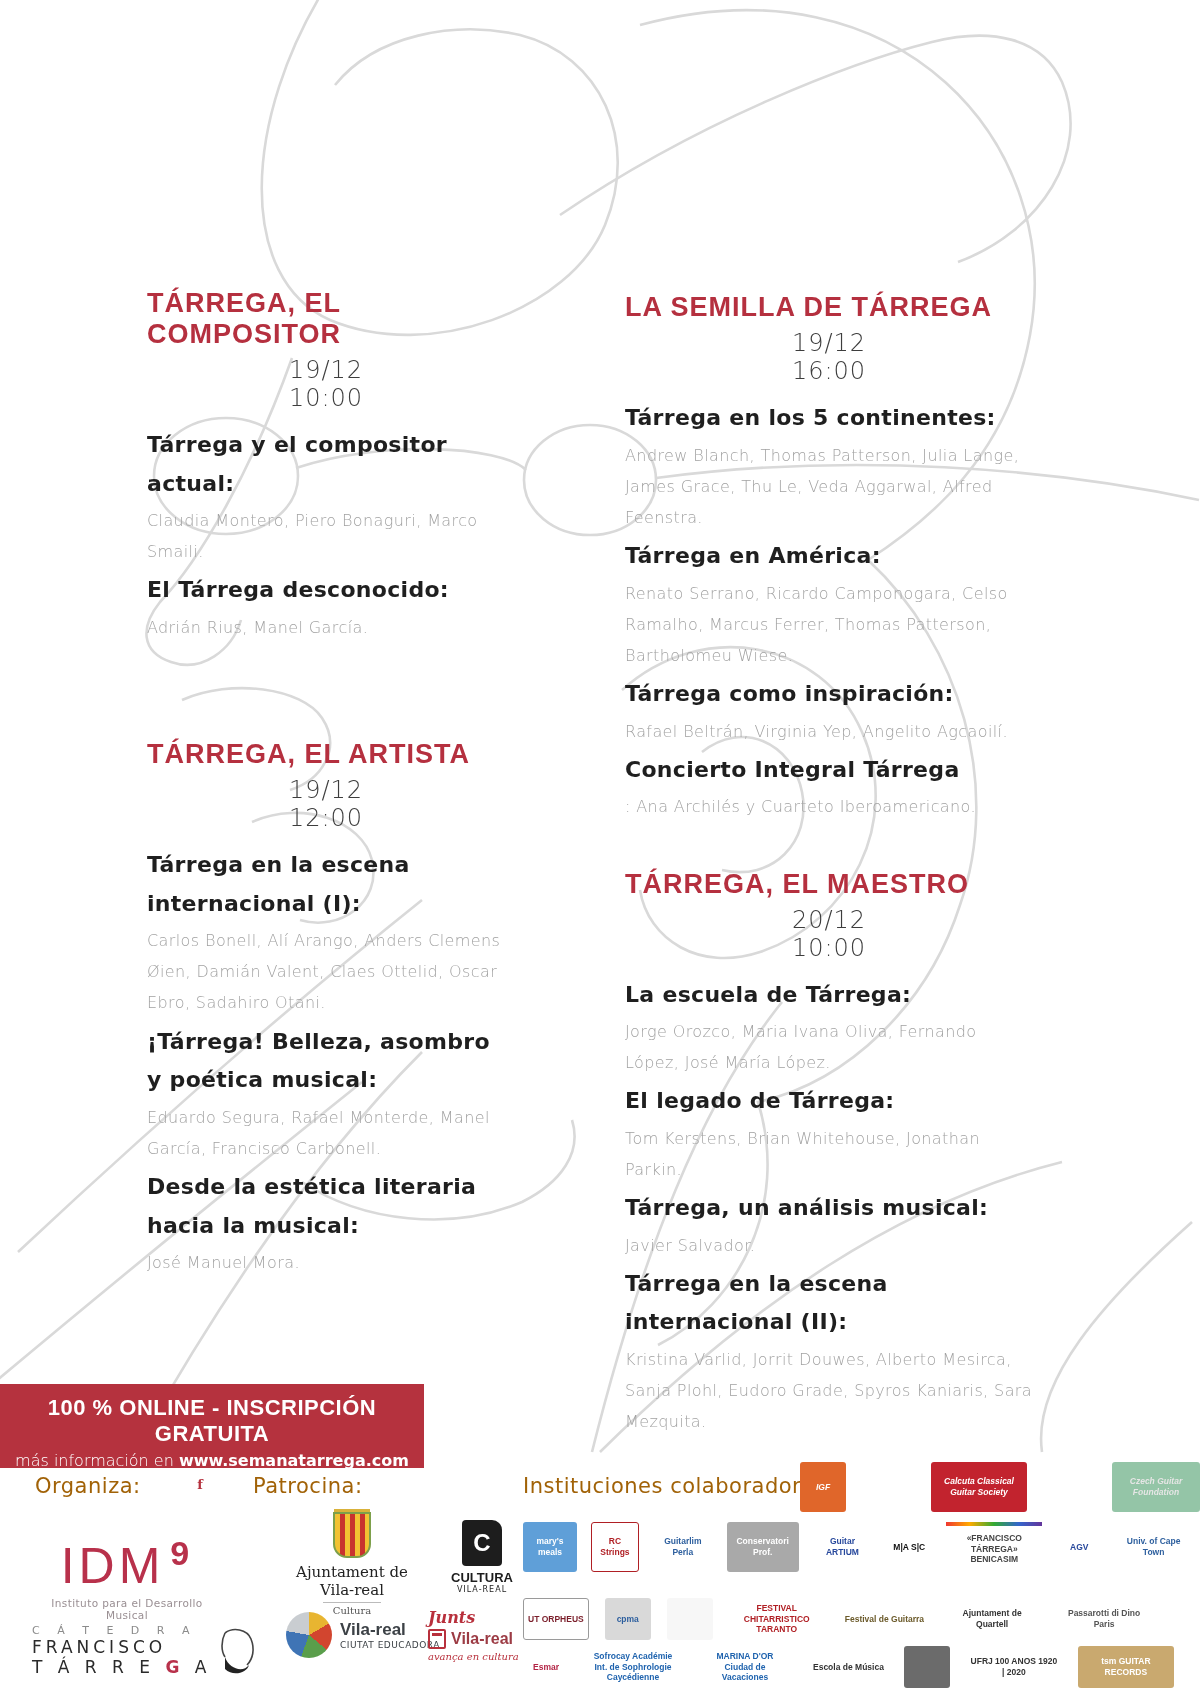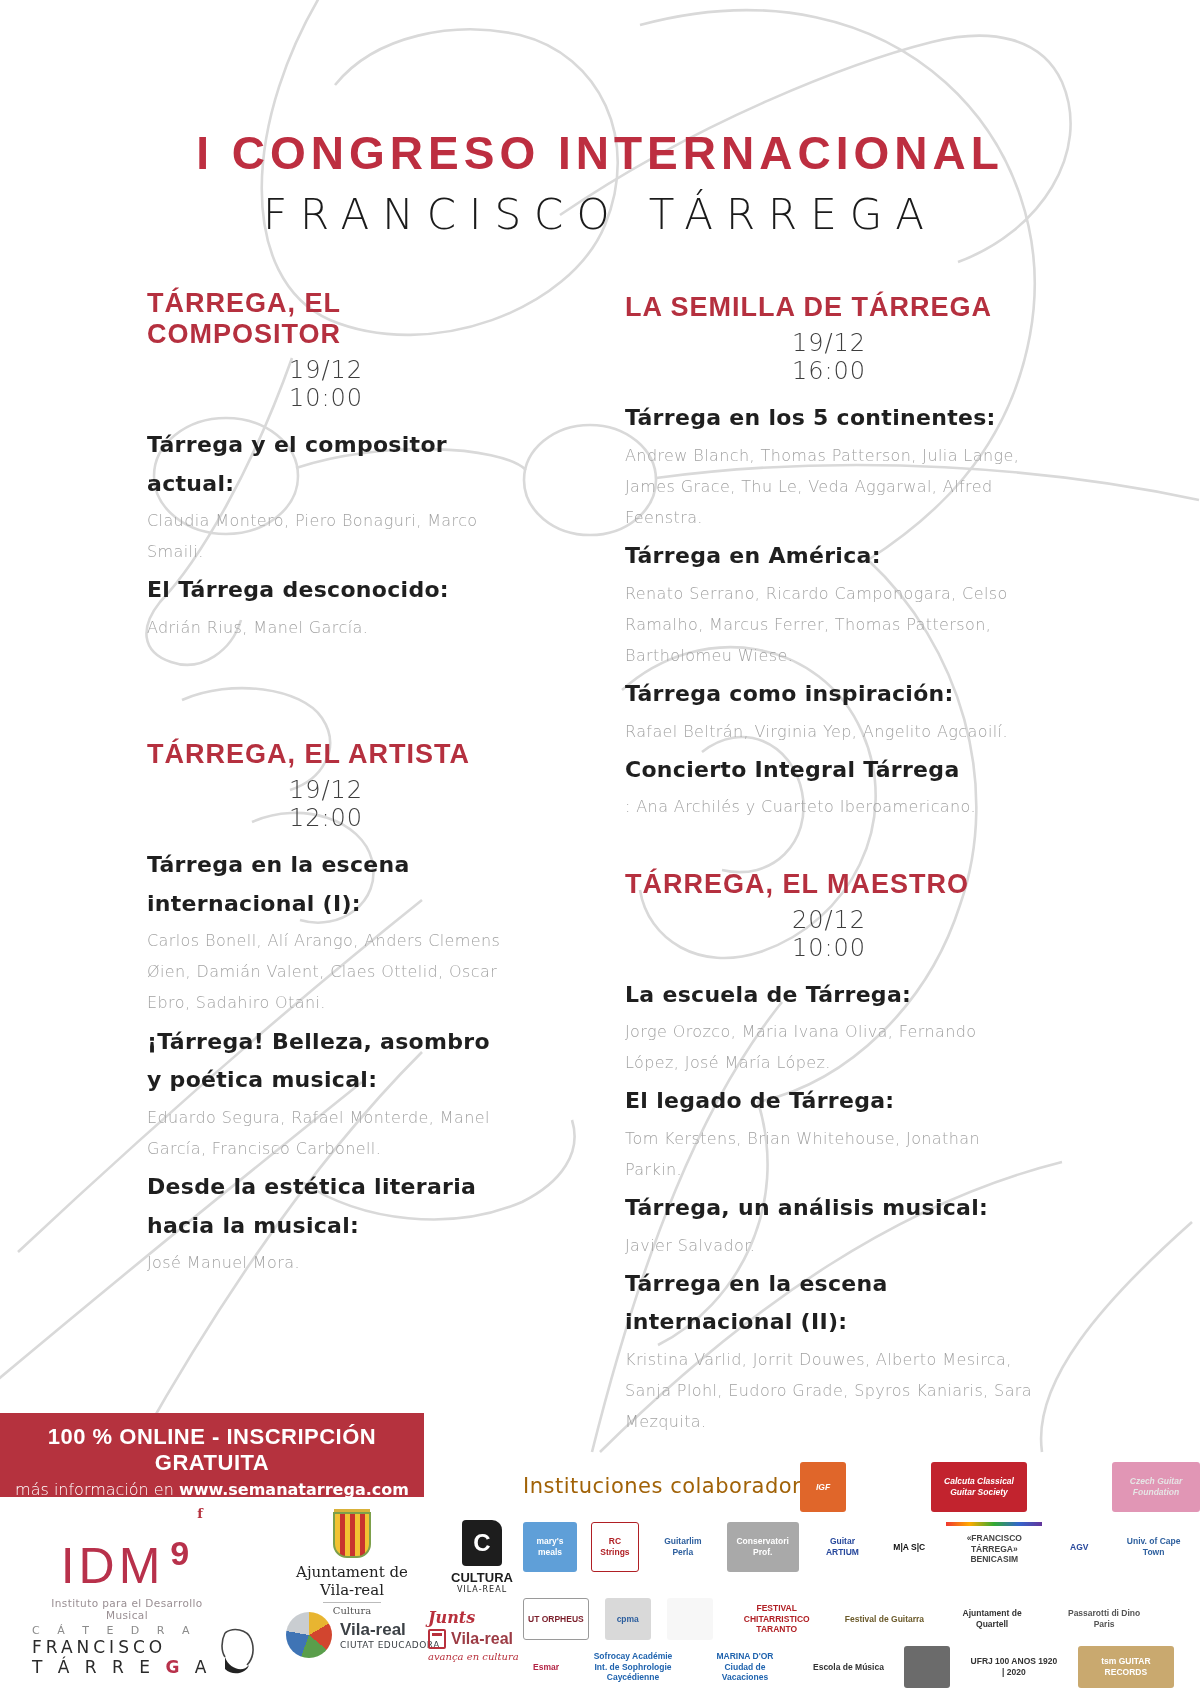--- a/index.html
+++ b/index.html
@@ -35,21 +35,21 @@
   .talk-title{
     font-size:22px;font-weight:600;color:#1f1f1f;line-height:1.75;
     margin:4px 0 0 0;letter-spacing:.3px;
   }
   .talk-speakers{
     font-size:16px;font-weight:300;color:#a2a2a2;line-height:1.95;
     margin:2px 0 2px 0;letter-spacing:.4px;
   }
   
   .banner{
-    position:absolute;left:0;top:1413px;width:424px;height:84px;z-index:3;
+    position:absolute;left:0;top:1384px;width:424px;height:84px;z-index:3;
     background:#b5323e;color:#fff;text-align:center;padding-top:11px;box-sizing:border-box;
   }
   .banner-line1{font-family:"Liberation Sans",sans-serif;font-weight:bold;font-size:22px;letter-spacing:.5px;}
   .banner-line2{font-size:16px;margin-top:4px;font-weight:300;}
   .banner-line2 .banner-url{font-weight:bold;color:#fff;text-decoration:none;}
   .banner-icons{margin-top:6px;display:flex;justify-content:center;gap:8px;align-items:center;}
   .fb{display:inline-flex;width:15px;height:15px;background:#fff;color:#b5323e;border-radius:2px;
       font-family:"DejaVu Serif",serif;font-weight:bold;font-size:13px;line-height:15px;justify-content:center;}
   .ig{display:inline-block;width:14px;height:14px;border:1.6px solid #fff;border-radius:4px;position:relative;}
   .ig::before{content:"";position:absolute;left:3px;top:3px;width:5px;height:5px;border:1.4px solid #fff;border-radius:50%;}
@@ -134,24 +134,20 @@
       <path d="M 302,1182 C 362,1222 452,1232 522,1202 C 562,1182 582,1152 572,1120"></path>
       <path d="M 18,1252 C 180,1100 322,980 422,900"></path>
       <path d="M -5,1382 C 150,1252 262,1162 362,1082"></path>
       <path d="M 140,1442 C 230,1282 322,1152 422,1052"></path>
       <path d="M 600,1452 C 752,1302 902,1202 1062,1162"></path>
       <path d="M 1192,1222 C 1102,1302 1032,1382 1042,1452"></path>
       <path d="M 592,1452 C 642,1252 702,1102 782,1002"></path>
     </g>
   </svg>
 
-  <header class="title-block">
-    <div class="title-line1">I CONGRESO INTERNACIONAL</div>
-    <div class="title-line2">FRANCISCO TÁRREGA</div>
-  </header>
 
   <main>
     <div class="col col-left">
         <section class="session">
           <div class="session-title">TÁRREGA, EL COMPOSITOR</div>
           <div class="date-row">
             <span class="date">19/12</span>
             <span class="rule"></span>
             <span class="time">10:00</span>
           </div>
@@ -277,21 +273,21 @@
     <div class="junts-row">
       <span class="junts-box"></span>
       <span class="junts-name">Vila-real</span>
     </div>
     <div class="junts-tag">avança en cultura</div>
   </div>
 
   <div class="inst-top">
       <div class="chip" style="background: rgb(224, 102, 42); color: rgb(255, 255, 255);">IGF</div>
       <div class="chip" style="background: rgb(194, 35, 46); color: rgb(255, 255, 255);">Calcuta Classical Guitar Society</div>
-      <div class="chip faint" style="background: #be185d; color: rgb(201, 201, 201);">Czech Guitar Foundation</div>
+      <div class="chip faint" style="background: #15803d; color: rgb(201, 201, 201);">Czech Guitar Foundation</div>
     </div>
   <div class="inst-row row-a">
       <div class="chip" style="background: rgb(95, 159, 216); color: rgb(255, 255, 255);">mary's meals</div>
       <div class="chip" style="background: rgb(255, 255, 255); color: rgb(176, 31, 36); border: 1.5px solid rgb(176, 31, 36);">RC Strings</div>
       <div class="chip" style="background: rgb(255, 255, 255); color: rgb(45, 95, 158);">Guitarlim Perla</div>
       <div class="chip" style="background: rgb(169, 169, 169); color: rgb(255, 255, 255);">Conservatori Prof.</div>
       <div class="chip" style="background: rgb(255, 255, 255); color: rgb(39, 72, 156);">Guitar ARTIUM</div>
       <div class="chip" style="background: rgb(255, 255, 255); color: rgb(17, 17, 17);">M|A S|C</div>
       <div class="chip stripe" style="background: rgb(255, 255, 255); color: rgb(68, 68, 68);">«FRANCISCO TÁRREGA» BENICASIM</div>
       <div class="chip" style="background: rgb(255, 255, 255); color: rgb(39, 72, 156);">AGV</div>

